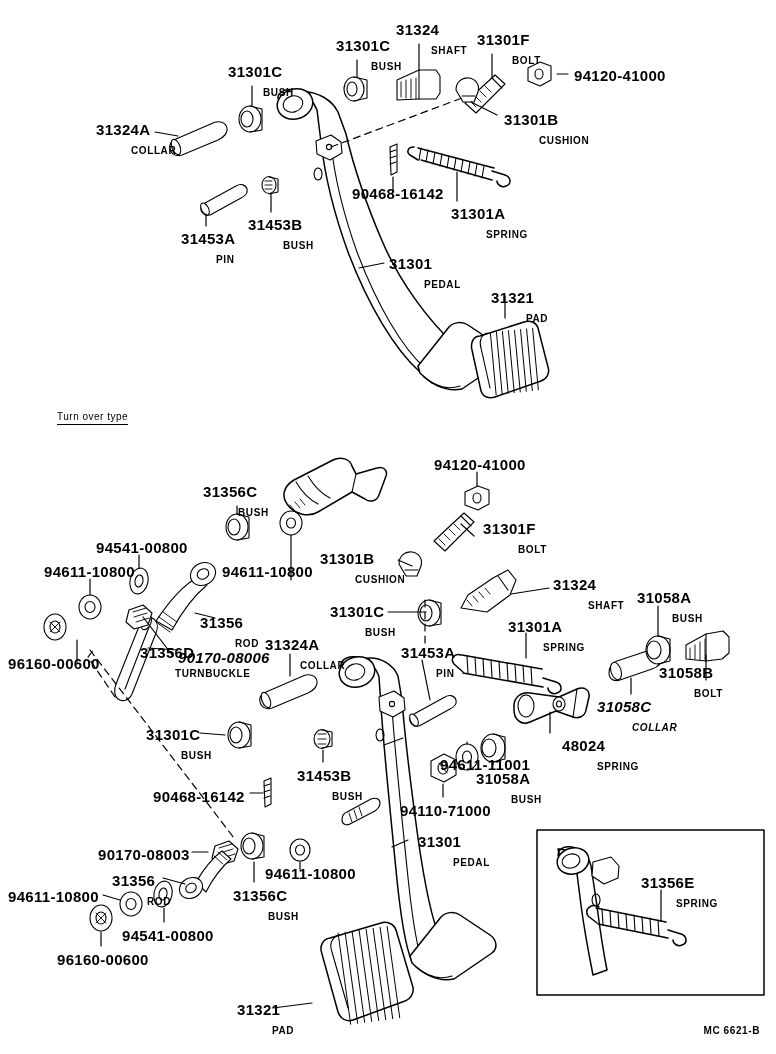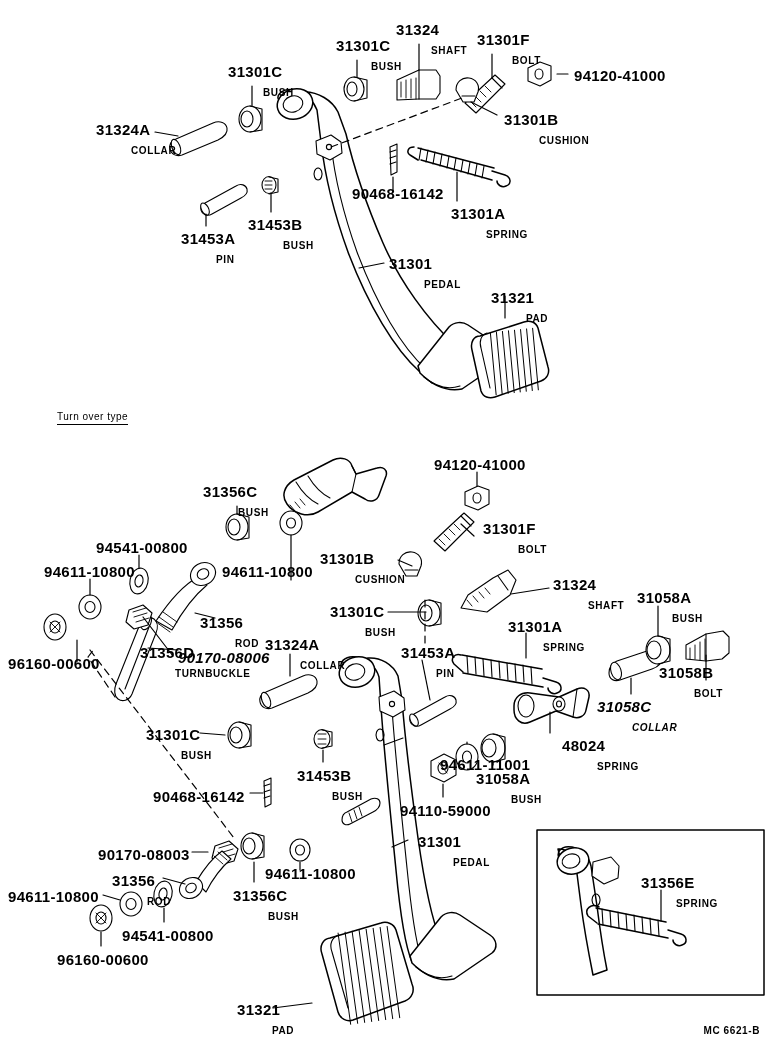--- a/index.html
+++ b/index.html
@@ -687,21 +687,21 @@
       </div>
       <div class="lbl sub-left" style="left: 297px; top: 768px;">
         <span class="num">31453B</span>
         <span class="sub">BUSH</span>
       </div>
       <div class="lbl sub-left" style="left: 476px; top: 771px;">
         <span class="num">31058A</span>
         <span class="sub">BUSH</span>
       </div>
       <div class="lbl sub-left" style="left: 400px; top: 803px;">
-        <span class="num">94110-59000</span>
+        <span class="num">94110-71000</span>
       </div>
       <div class="lbl sub-left" style="left: 98px; top: 847px;">
         <span class="num">90170-08003</span>
       </div>
       <div class="lbl sub-left" style="left: 112px; top: 873px;">
         <span class="num">31356</span>
         <span class="sub">ROD</span>
       </div>
       <div class="lbl sub-left" style="left: 265px; top: 866px;">
         <span class="num">94611-10800</span>

